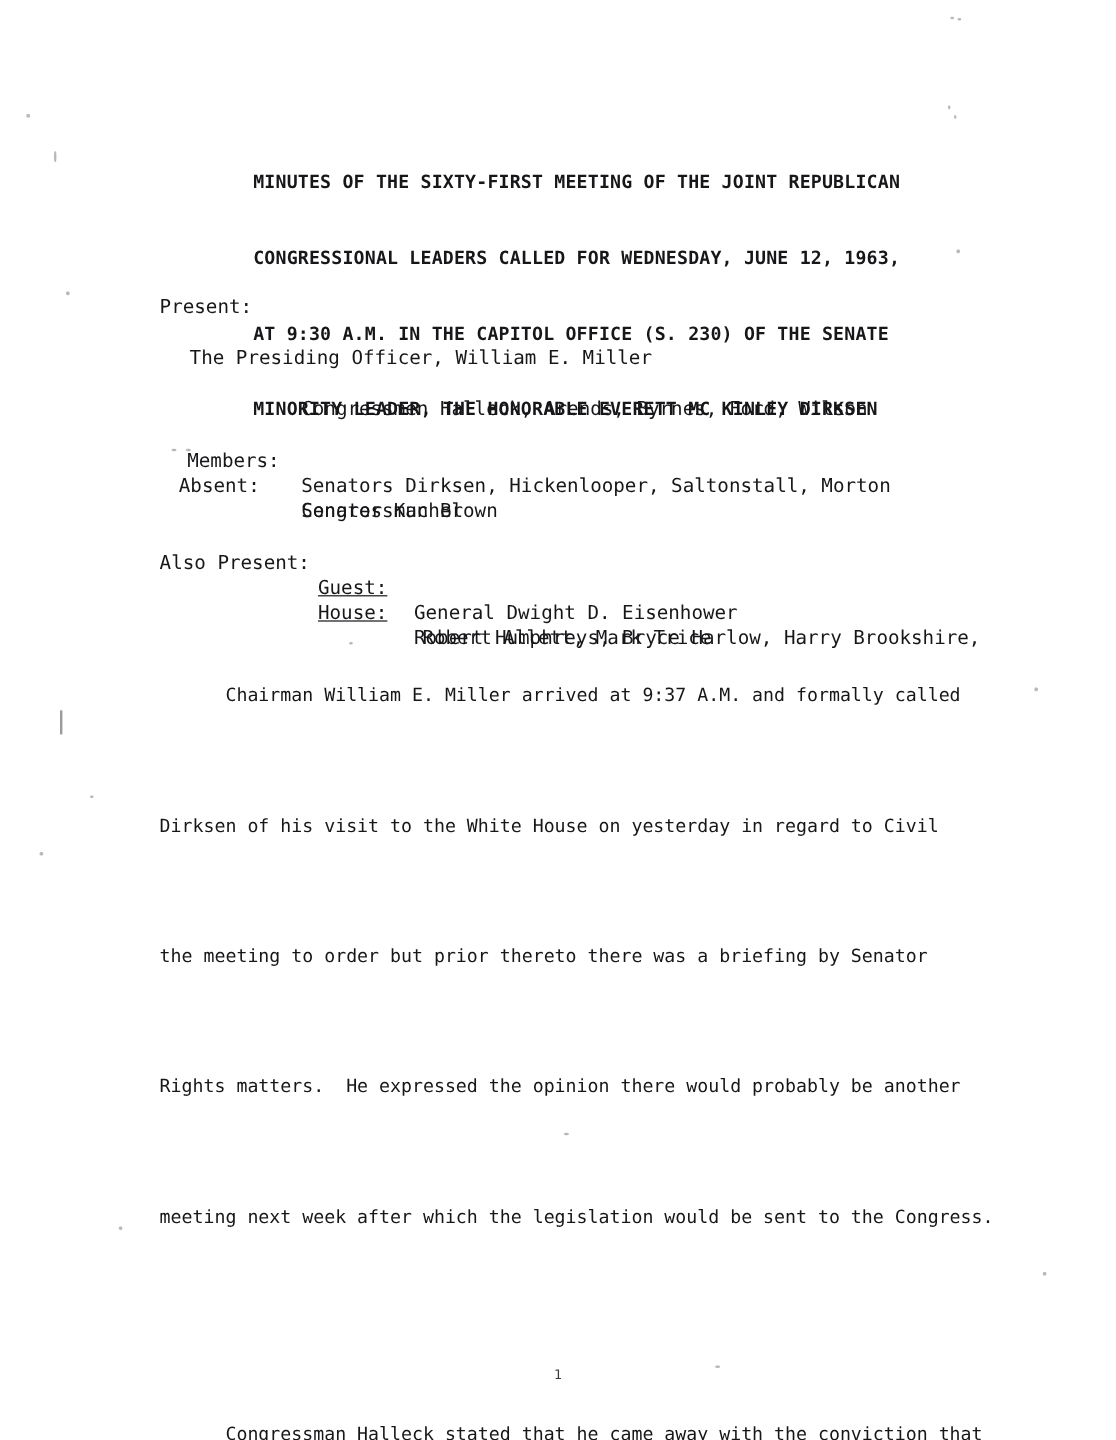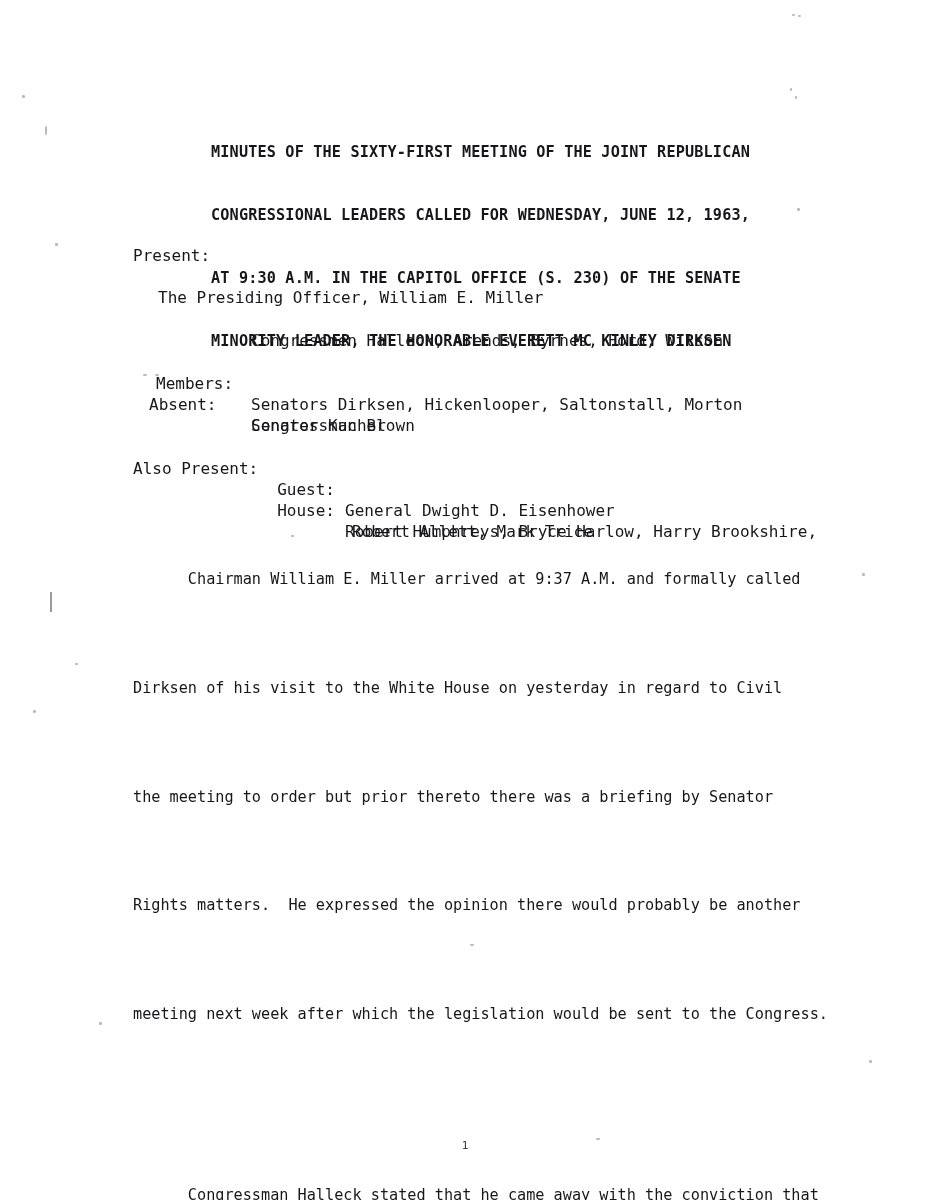--- a/index.html
+++ b/index.html
@@ -58,21 +58,22 @@
   .x-present  { left: 133px; }
   .x-indent1  { left: 158px; }
   .x-members  { left: 156px; }
   .x-absent   { left: 133px; margin-left: 16px; }
   .x-alsopres { left: 133px; }
 
   
   .x-sublabel {
     left: 265px;
     width: 70px;
-    text-align: right;
+    text-align: left;
+    text-decoration: underline;
   }
 
   
   .v-members  { left: 251px; }
   .v-absent   { left: 251px; }
   .v-sub      { left: 345px; }
   .v-subcont  { left: 352px; }
 
   
   .body {

